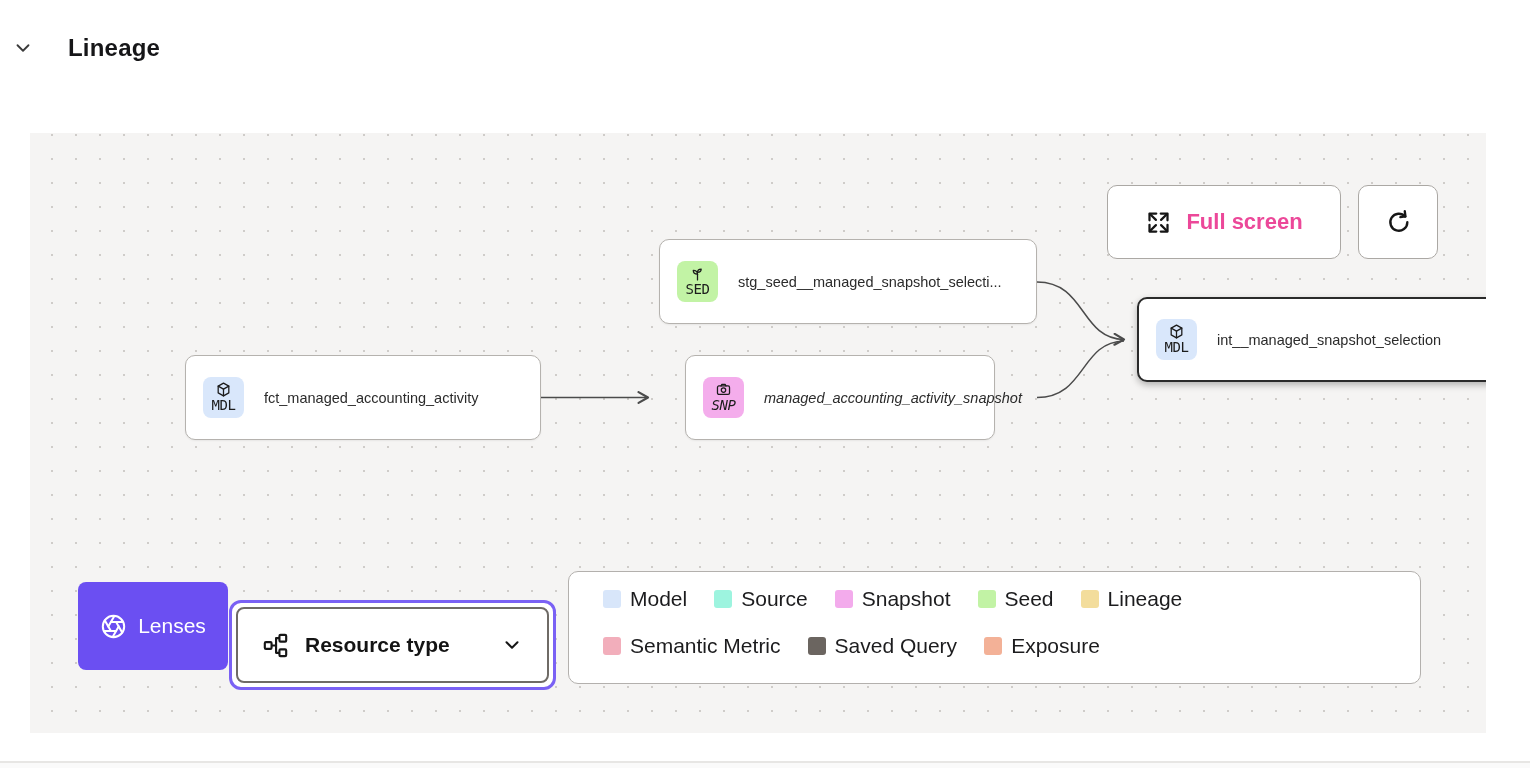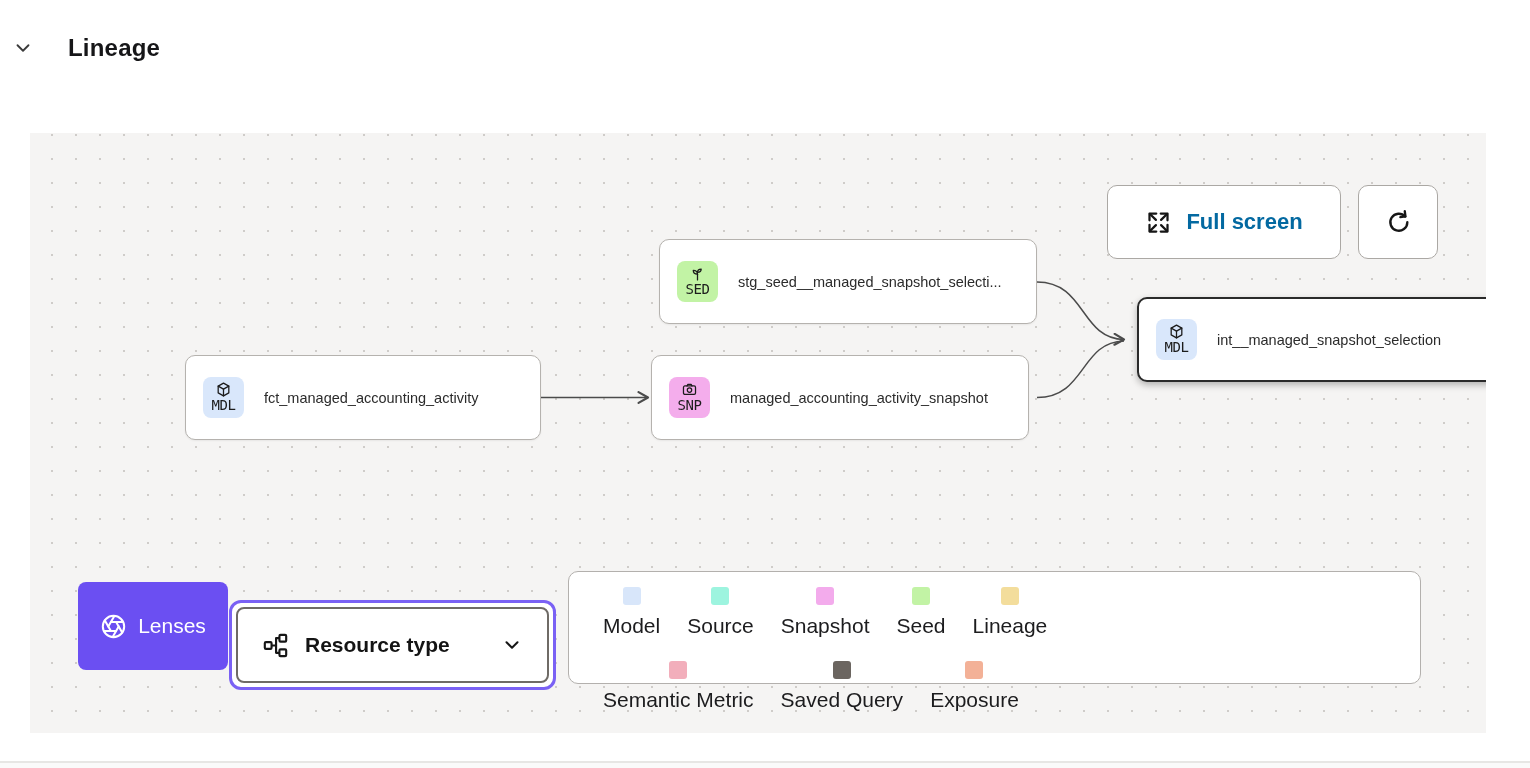--- a/index.html
+++ b/index.html
@@ -60,21 +60,21 @@
 
   
   .btn {
     position: absolute; background: #fff;
     border: 1.5px solid #aba8a4; border-radius: 10px;
     display: flex; align-items: center; justify-content: center; gap: 14px;
     cursor: pointer;
   }
   .btn-fullscreen { left: 1077px; top: 52px; width: 234px; height: 74px; }
   .btn-refresh   { left: 1328px; top: 52px; width: 80px;  height: 74px; }
-  .btn-label { font-size: 22px; font-weight: 600; color: #0369a1; }
+  .btn-label { font-size: 22px; font-weight: 600; color: #ec4899; }
 
   
   .lenses-btn {
     position: absolute; left: 48px; top: 449px; width: 150px; height: 88px;
     background: #6b4ff2; border-radius: 8px;
     display: flex; align-items: center; justify-content: center; gap: 11px;
     cursor: pointer;
   }
   .lenses-label { color: #ffffff; font-size: 21px; font-weight: 500; }
 
@@ -91,21 +91,21 @@
   .resource-label { font-size: 21px; font-weight: 600; color: #141414; flex: 1; }
 
   
   .legend {
     position: absolute; left: 538px; top: 438px; width: 853px; height: 113px;
     background: #ffffff; border: 1.5px solid #b3b0ad; border-radius: 10px;
     padding: 15px 0 0 34px;
     display: flex; flex-direction: column; gap: 23px;
   }
   .legend-row { display: flex; align-items: center; gap: 27px; }
-  .legend-item { display: flex; align-items: center; gap: 9px; flex-direction: column; }
+  .legend-item { display: flex; align-items: center; gap: 9px; }
   .legend-swatch { width: 18px; height: 18px; border-radius: 3px; flex: none; }
   .legend-label { font-size: 21px; color: #1c1c1e; }
 
   
   .bottom-divider { position: absolute; left: 0; top: 761px; width: 100%; height: 2px; background: #e7e6e4; }
   .bottom-strip   { position: absolute; left: 0; top: 763px; width: 100%; height: 5px; background: #fafafa; }
 
   svg.icon { display: block; }
 </style>
 </head>
@@ -148,21 +148,21 @@
       <svg class="icon" viewBox="0 0 24 24" fill="none" stroke="#1c1c1c" stroke-width="1.8" stroke-linecap="round" stroke-linejoin="round">
         <path d="M12 3l7.5 4.2v9.6L12 21l-7.5-4.2V7.2z"></path>
         <path d="M4.5 7.2L12 11.4l7.5-4.2"></path>
         <path d="M12 11.4V21"></path>
       </svg>
       <span class="badge-code">MDL</span>
     </div>
     <span class="node-label">fct_managed_accounting_activity</span>
   </div>
 
-  <div class="node" style="left:621px; top:222px; width:378px;">
+  <div class="node" style="left:655px; top:222px; width:310px;font-style:italic;">
     <div class="node-badge" style="background-color: rgb(244, 173, 236);">
       <svg class="icon" viewBox="0 0 24 24" fill="none" stroke="#1c1c1c" stroke-width="1.8" stroke-linecap="round" stroke-linejoin="round">
         <rect x="3.5" y="7" width="17" height="12" rx="2"></rect>
         <path d="M8.5 7l1.2-2.2h4.6L15.5 7"></path>
         <circle cx="12" cy="12.8" r="3.1"></circle>
       </svg>
       <span class="badge-code">SNP</span>
     </div>
     <span class="node-label">managed_accounting_activity_snapshot</span>
   </div>

